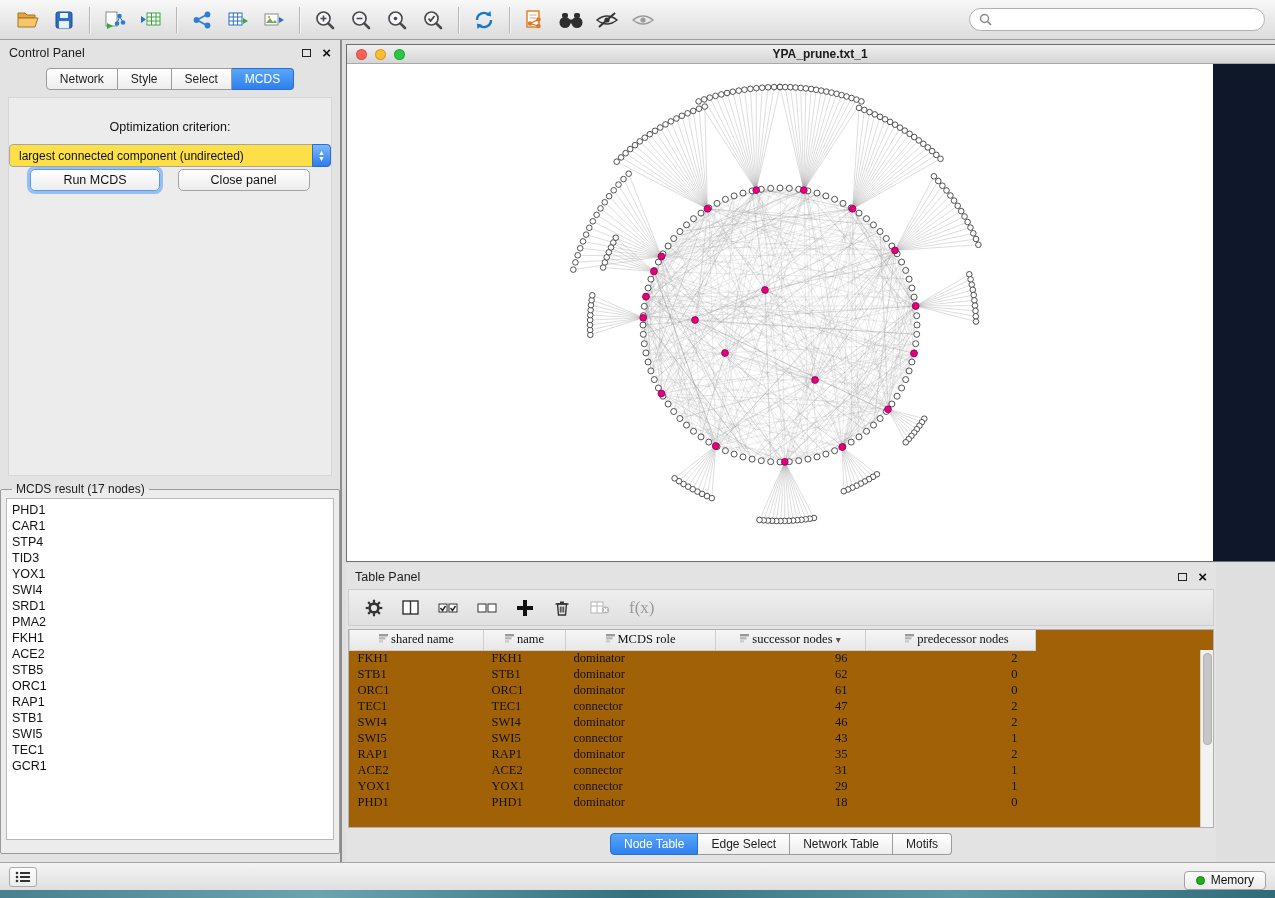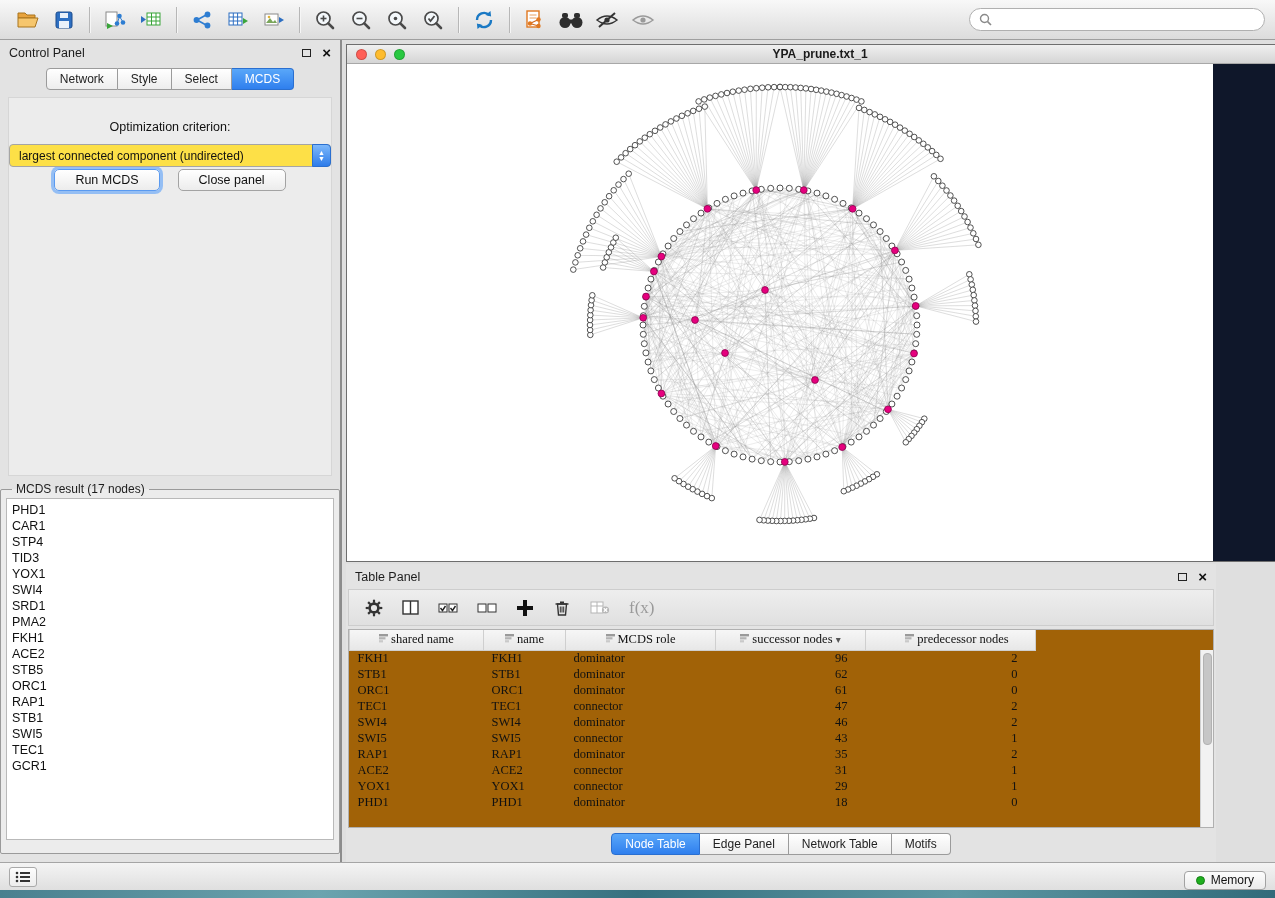--- a/index.html
+++ b/index.html
@@ -25,21 +25,21 @@
 .cp-tabs{display:flex;justify-content:center;padding:3px 0 7px;}
 .tab{padding:3px 13px;font-size:12px;background:linear-gradient(#ffffff,#ededed);border:1px solid #9b9b9b;border-left-width:0;color:#222;white-space:nowrap;}
 .tab:first-child{border-left-width:1px;border-radius:4px 0 0 4px;text-align:right;}
 .tab:last-child{border-radius:0 4px 4px 0;}
 .tab.sel{background:linear-gradient(#59a7f9,#2f7fee);color:#fff;border-color:#2a6fd0;}
 .cp-content{flex:1;margin:0 8px;background:#ececec;border:1px solid #d6d6d6;padding-top:22px;}
 .opt-label{text-align:center;font-size:12.5px;}
 .dropdown{width:322px;height:23px;margin:10px auto 2px;background:#fde047;border:1px solid #a5a5a5;border-radius:4px;display:flex;align-items:center;padding-left:9px;font-size:12px;position:relative;}
 .dd-stepper{position:absolute;right:-1px;top:-1px;width:19px;height:23px;background:linear-gradient(#7db8fb,#2e7ce9);border:1px solid #2a6fd0;border-radius:0 4px 4px 0;display:flex;flex-direction:column;align-items:center;justify-content:center;color:#fff;font-size:7px;line-height:6px;}
 .btn-row{display:flex;justify-content:center;gap:18px;}
-.btn{padding:3px 20px;font-size:12.5px;background:linear-gradient(#ffffff,#ececec);border:1px solid #a3a3a3;border-radius:5px;color:#111;}
+.btn{padding:3px 32px;font-size:12.5px;background:linear-gradient(#ffffff,#ececec);border:1px solid #a3a3a3;border-radius:5px;color:#111;}
 .btn.focus{box-shadow:0 0 0 3px rgba(90,160,250,.6);border-color:#5a9af0;}
 fieldset.result{margin:6px 0 8px;height:372px;border:1px solid #9a9a9a;border-radius:2px;background:#ececec;padding:2px 5px 5px;}
 fieldset.result legend{font-size:12px;padding:0 4px;margin-left:6px;color:#1c1c1c;}
 .result-list{height:342px;background:#fff;border:1px solid #b9b9b9;padding:3px 5px;font-size:12.5px;line-height:16px;overflow:hidden;}
 
 
 .right-col{flex:1;display:flex;flex-direction:column;padding-left:4px;}
 .net-window{margin-top:4px;border:1px solid #6e6e6e;background:#0f172a;width:948px;}
 .net-titlebar{height:19px;background:linear-gradient(#f0f0f0,#d5d5d5);border-bottom:1px solid #a8a8a8;display:flex;align-items:center;justify-content:center;position:relative;font-size:12px;font-weight:700;color:#1a1a1a;}
 .lights{position:absolute;left:9px;top:4px;display:flex;gap:8px;}
@@ -1347,21 +1347,21 @@
                   <td class="num">0</td>
                 </tr>
               </tbody>
           </table>
           <div class="vscroll">
               <div class="vthumb"></div>
             </div>
         </div>
         <div class="tp-tabs" id="tp-tabs">
             <div class="tab sel">Node Table</div>
-            <div class="tab">Edge Panel</div>
+            <div class="tab">Edge Select</div>
             <div class="tab">Network Table</div>
             <div class="tab">Motifs</div>
           </div>
       </div>
     </div>
   </div>
 
   <div class="statusbar">
     <span class="sb-btn">
       <svg width="16" height="12" viewBox="0 0 16 12">

